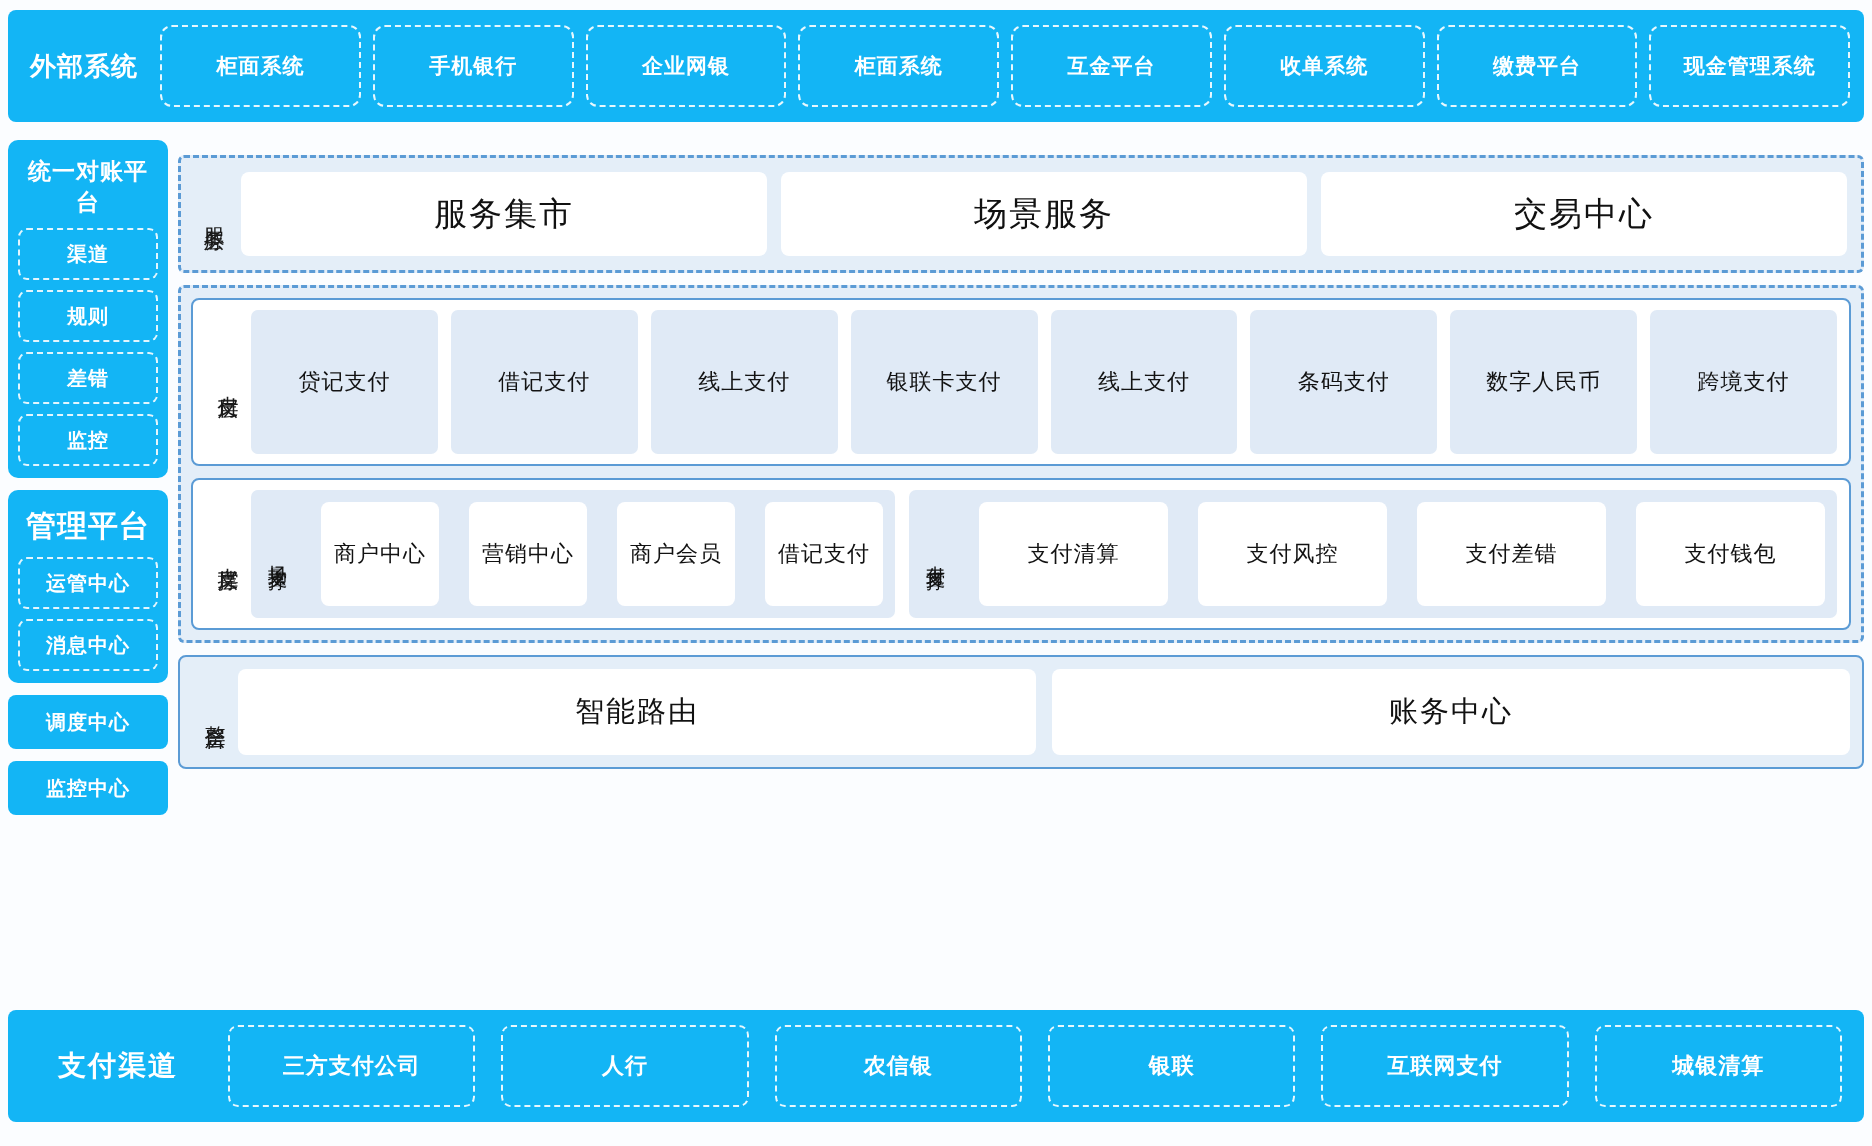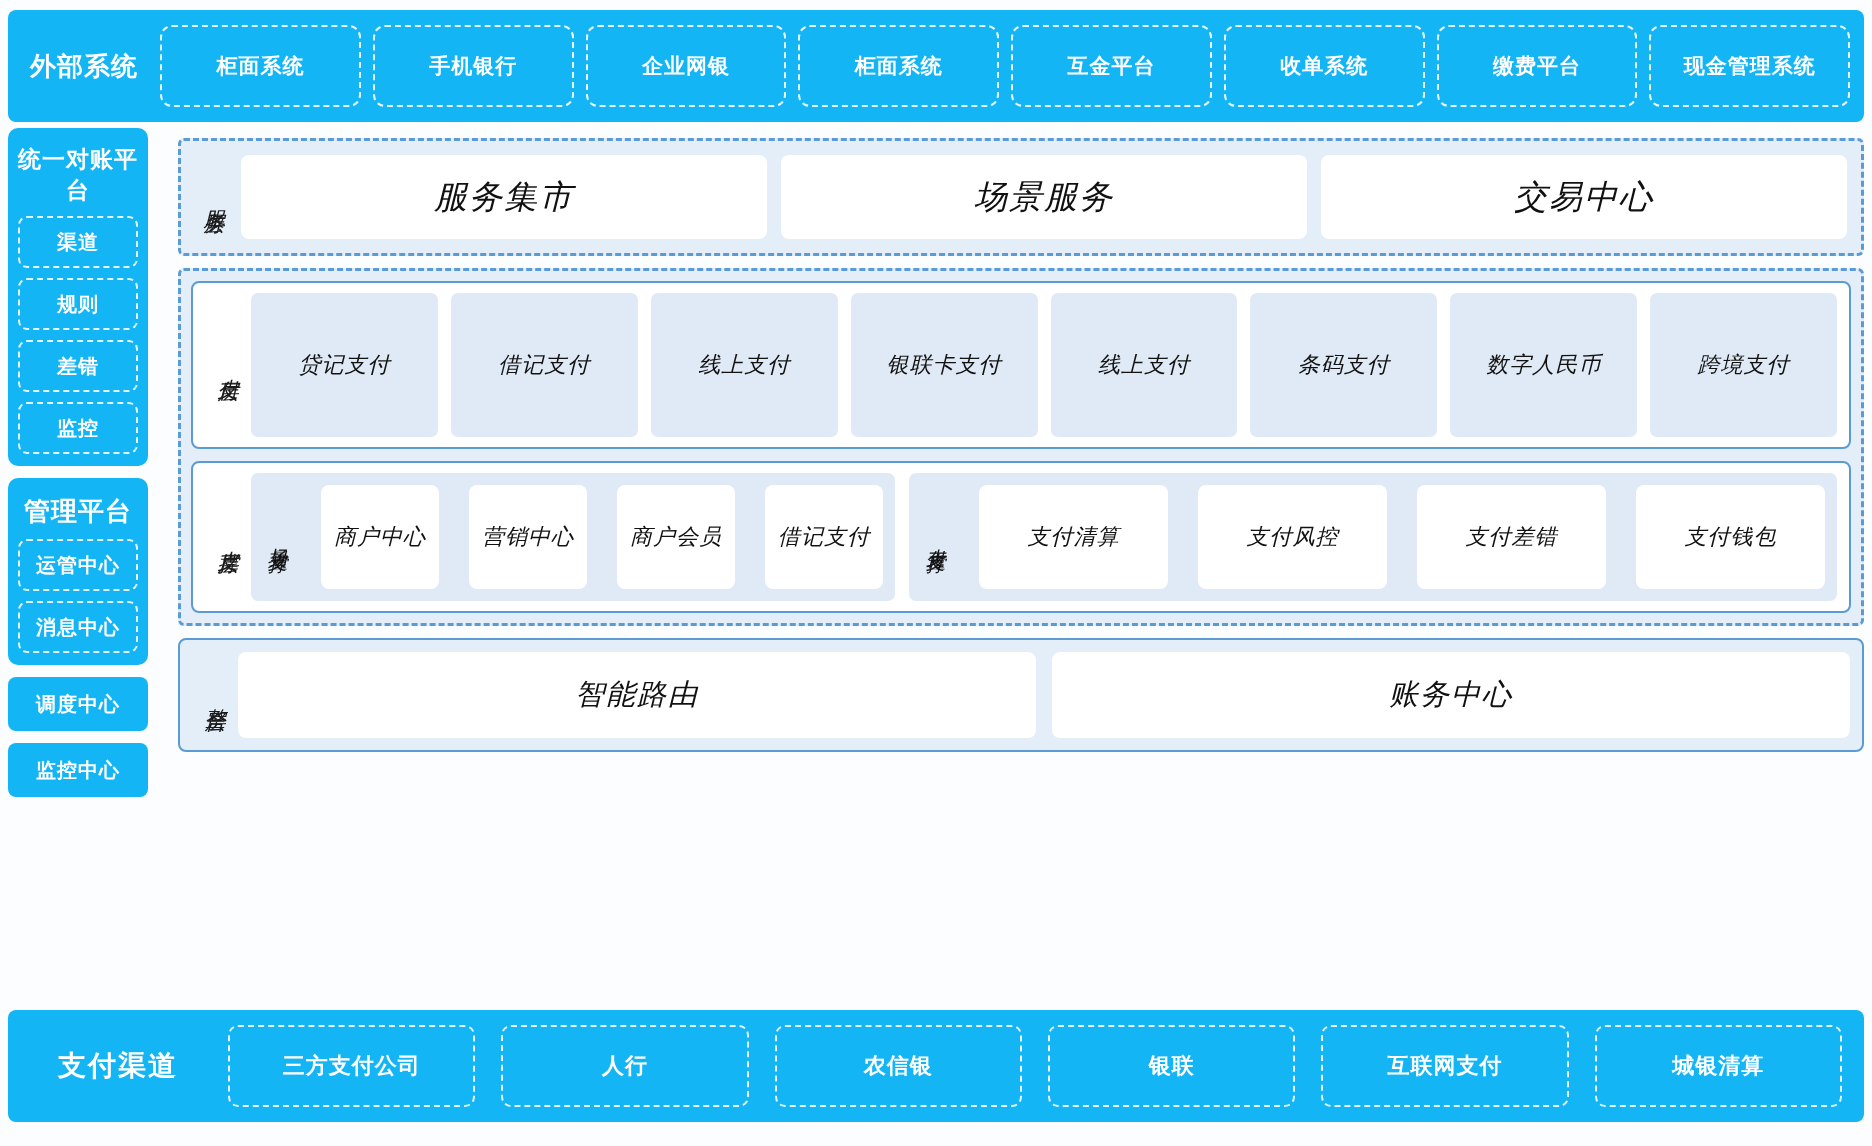--- a/index.html
+++ b/index.html
@@ -23,44 +23,44 @@
     font-size:26px;font-weight:700;letter-spacing:1px;
   }
   .ext-items{flex:1;display:flex;gap:12px;padding-right:14px;}
   .ext-item{
     flex:1;height:78px;border:2px dashed rgba(255,255,255,.9);border-radius:12px;
     display:flex;align-items:center;justify-content:center;
     color:#fff;font-size:21px;font-weight:700;letter-spacing:1px;
   }
 
   
-  .left-col{position:absolute;left:8px;top:128px;width:140px;}
+  .left-col{position:absolute;left:8px;top:140px;width:160px;}
   .panel{
     background:#13b5f5;border-radius:10px;color:#fff;padding:10px 10px 12px;
     margin-bottom:12px;
   }
   .panel-title{
     text-align:center;font-size:23px;font-weight:700;letter-spacing:1px;
     padding:6px 0 10px;
   }
-  .panel-title.sm{font-size:26px;}
+  .panel-title.sm{font-size:30px;}
   .sub-item{
     border:2px dashed rgba(255,255,255,.88);border-radius:9px;
     height:48px;display:flex;align-items:center;justify-content:center;
     font-size:20px;font-weight:600;margin-bottom:10px;letter-spacing:1px;
   }
   .sub-item:last-child{margin-bottom:0;}
   .flat-box{
     background:#13b5f5;border-radius:8px;color:#fff;height:54px;
     display:flex;align-items:center;justify-content:center;
     font-size:20px;font-weight:600;margin-bottom:12px;letter-spacing:1px;
   }
 
   
-  .main{position:absolute;left:178px;top:138px;width:1686px;font-style:italic;}
+  .main{position:absolute;left:178px;top:155px;width:1686px;}
 
   .dash-outer{
     border:3px dashed #5b9bd5;border-radius:6px;background:#e4eef8;
     padding:10px;margin-bottom:12px;
   }
 
   .layer-row{display:flex;align-items:stretch;}
   .vlabel{
     flex:0 0 46px;display:flex;align-items:center;justify-content:center;
     color:#1a1a1a;font-size:21px;font-weight:500;letter-spacing:2px;

